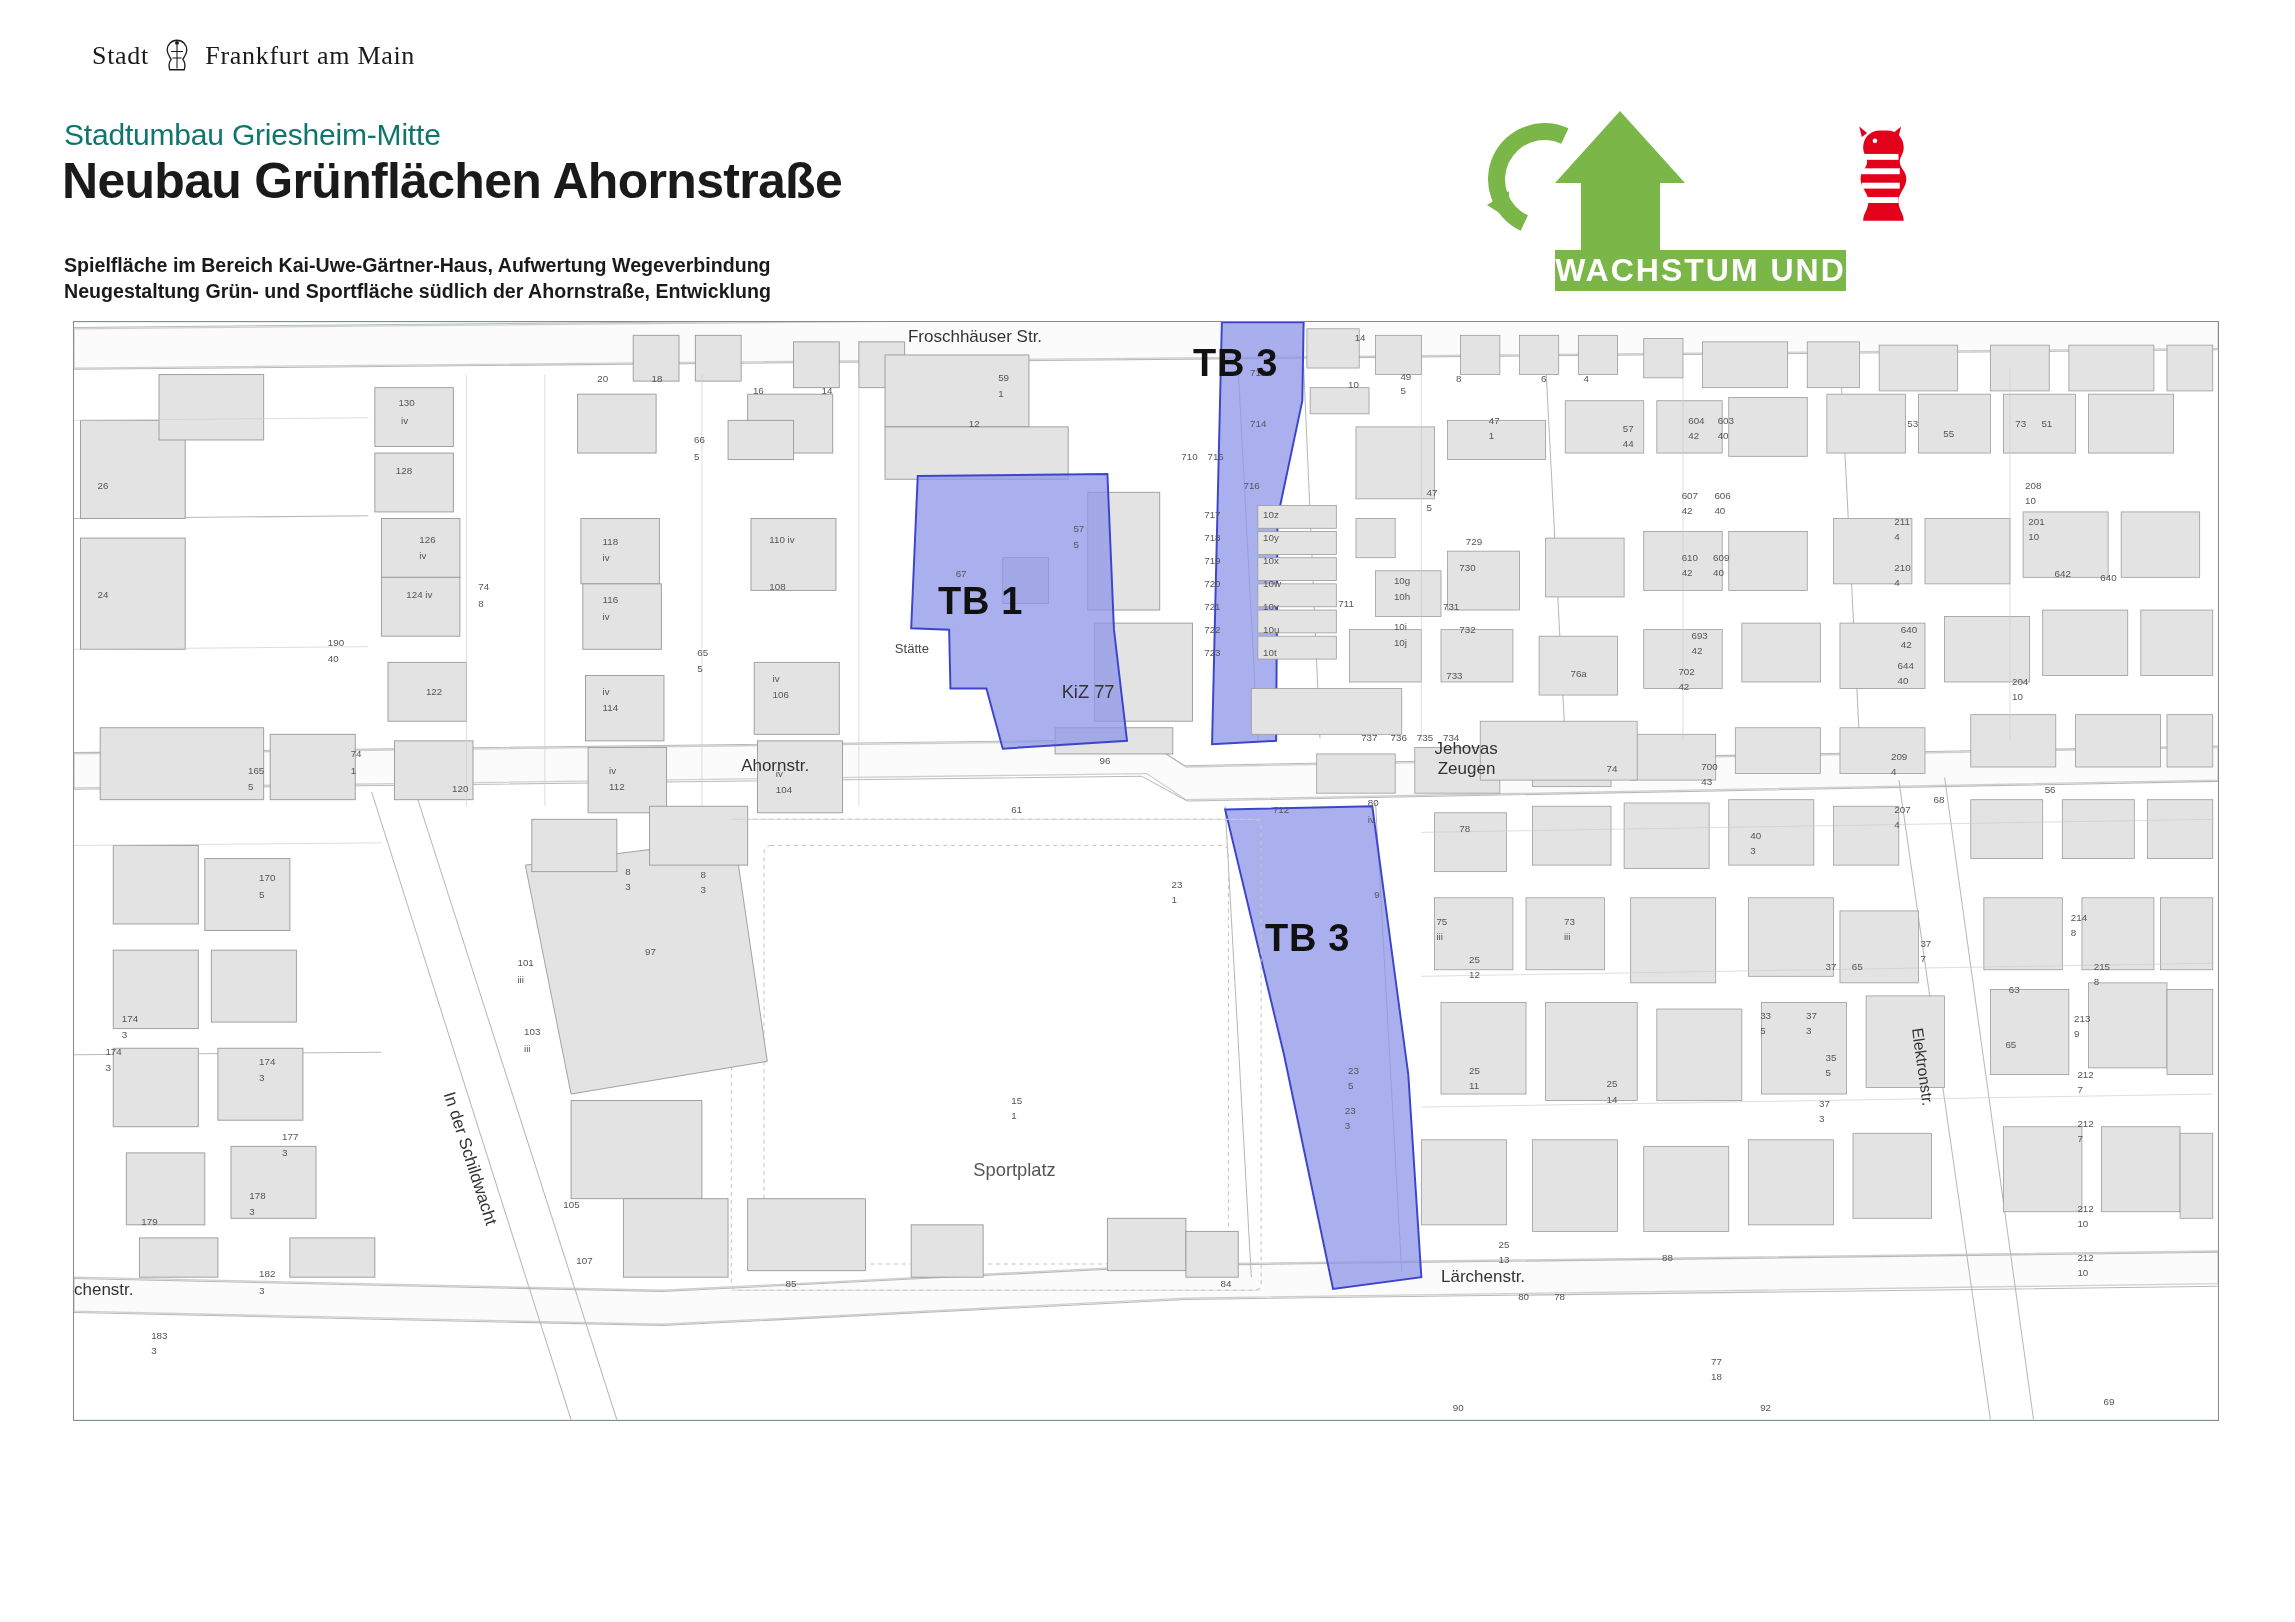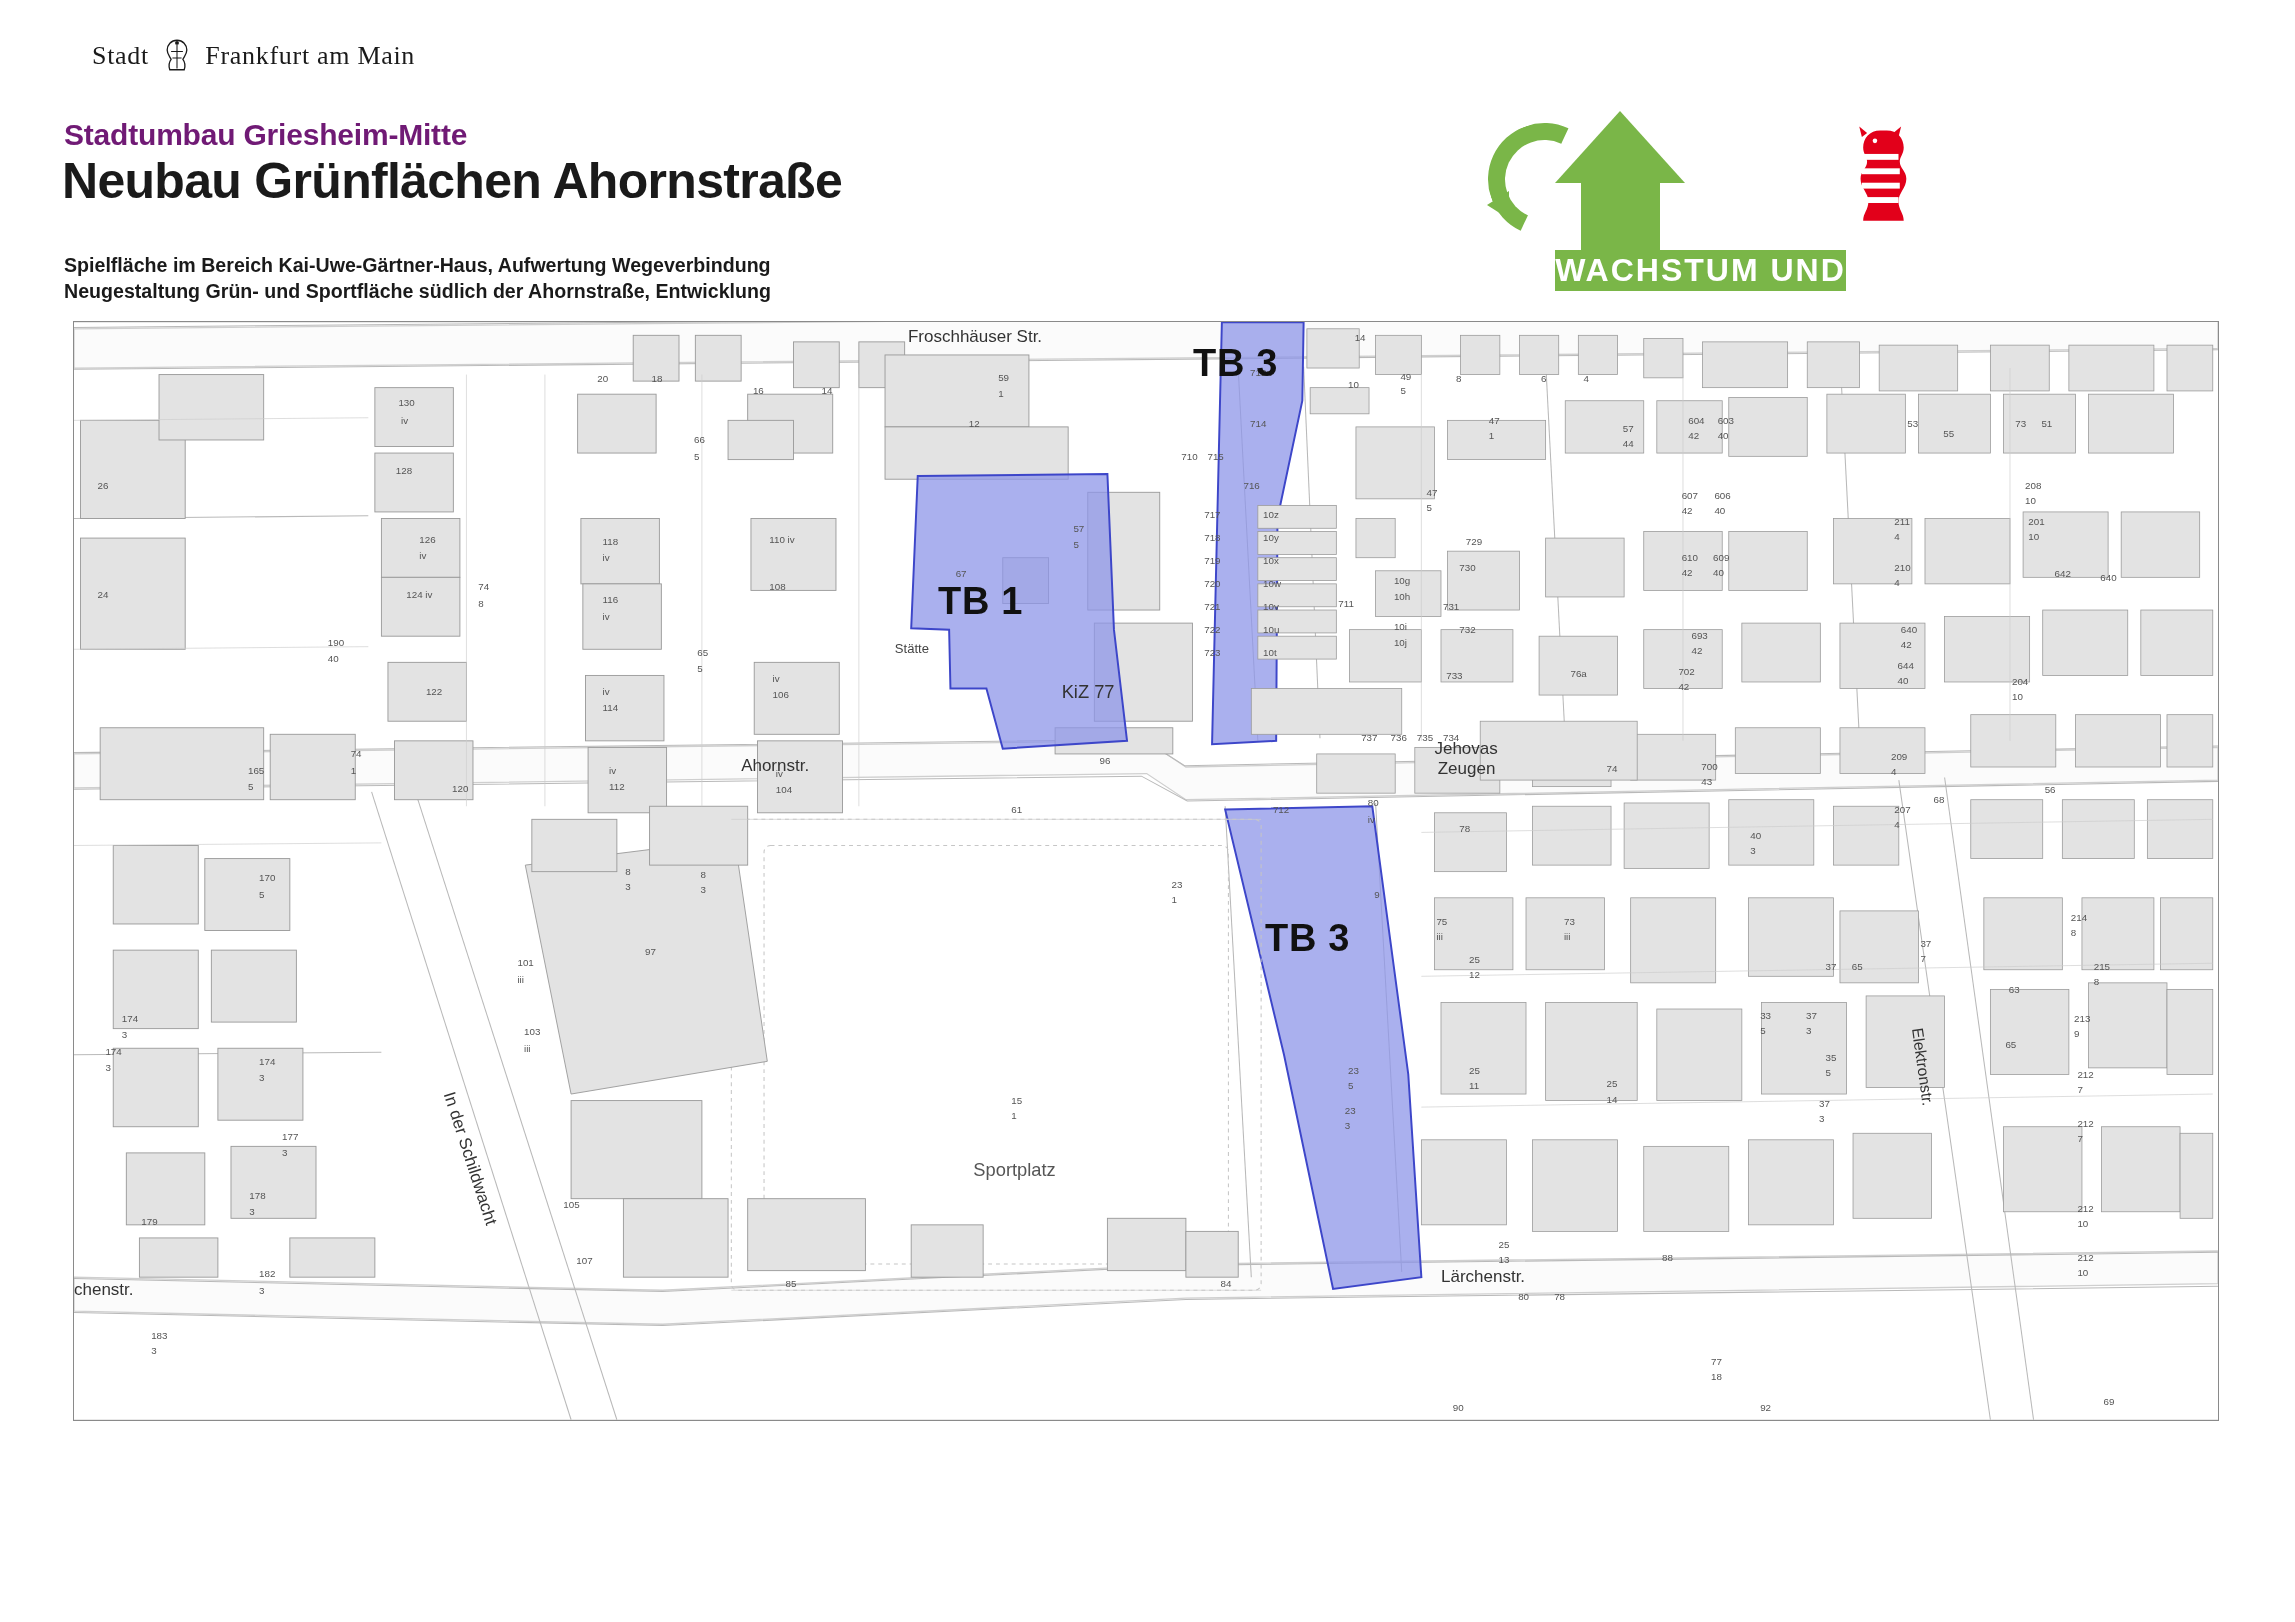--- a/index.html
+++ b/index.html
@@ -39,22 +39,22 @@
     white-space: nowrap;
   }
   #eagle {
     width: 38px; height: 38px;
     position: relative;
   }
   #title-small {
     position: absolute;
     left: 64px; top: 118px;
     font-size: 30px;
-    font-weight: bold;
-    color: #701a75;
+    font-weight: normal;
+    color: #0f766e;
     letter-spacing: -0.2px;
   }
   #title-big {
     position: absolute;
     left: 62px; top: 152px;
     font-size: 50px;
     font-weight: bold;
     color: #1a1a1a;
     letter-spacing: -0.7px;
   }
@@ -141,21 +141,21 @@
     padding-left: 7.9px;
     box-sizing: border-box;
   }
 
   
   #map-frame {
     position: absolute;
     left: 73px; top: 321px;
     width: 2144px; height: 1098px;
     border: 1.3px solid #8a8a8a;
-    background: #a3a3a3;
+    background: #7dd3fc;
     overflow: hidden;
   }
   #map-svg { display:block; }
 
   .tb-label {
     position: absolute;
     font-size: 38px;
     font-weight: bold;
     color: #111;
     letter-spacing: 0.7px;

